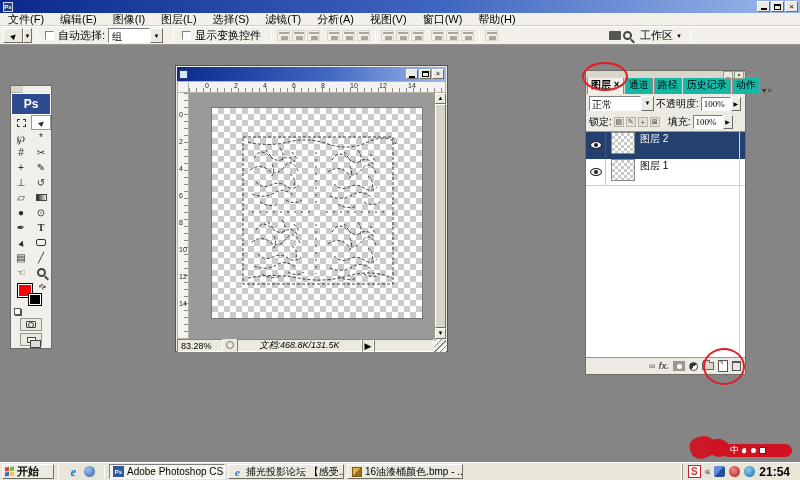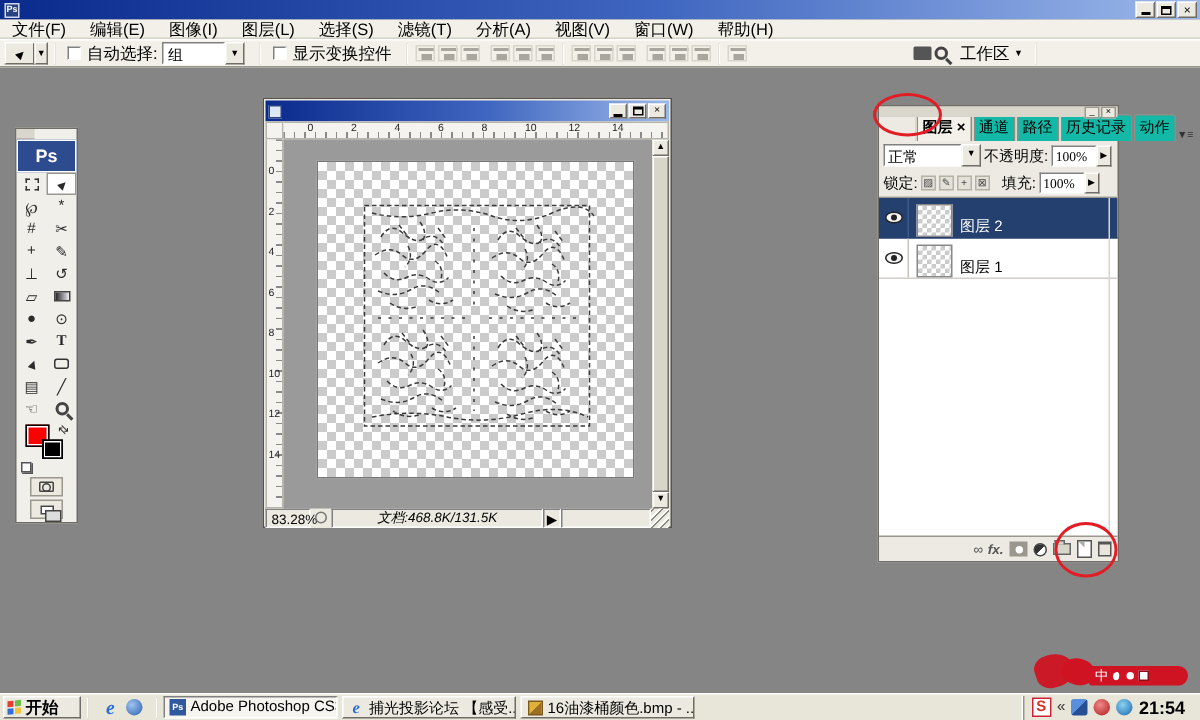--- a/index.html
+++ b/index.html
@@ -97,49 +97,49 @@
   .canvasimg { position:absolute; left:22px; top:14px; width:212px; height:212px; border:1px solid #777;
     background-color:#fff;
     background-image:linear-gradient(45deg,#cbcbcb 25%,transparent 25%,transparent 75%,#cbcbcb 75%),
                      linear-gradient(45deg,#cbcbcb 25%,transparent 25%,transparent 75%,#cbcbcb 75%);
     background-size:12px 12px; background-position:0 0,6px 6px; }
   .vscroll { width:12px; background:#ece9e0; border-left:1px solid #9a978e; display:flex; flex-direction:column; }
   .sbtn { height:11px; background:#ece9e0; border:1px solid; border-color:#fff #6f6d66 #6f6d66 #fff; font-size:6px; text-align:center; line-height:9px; }
   .sthumb { flex:1; margin:0; background:#d8d5ca; border:1px solid; border-color:#fff #6f6d66 #6f6d66 #fff; }
   .dstatus { display:flex; height:13px; align-items:stretch; background:#ece9e0; }
   .dstatus .seg { border:1px solid; border-color:#808080 #fff #fff #808080; background:#ece9e0; font-size:9px; display:flex; align-items:center; padding:0 3px; white-space:nowrap; }
-  .zoomseg { width:30px; }
+  .zoomseg { width:46px; }
   .clockicon { width:8px; height:8px; border:1px solid #777; border-radius:50%; margin:2px 3px; }
   .docseg { flex:1; justify-content:center;font-style:italic; }
   .playbtn { width:12px; font-size:7px; justify-content:center; }
   .endseg { width:60px; }
   .grip { width:12px; background:
     repeating-linear-gradient(135deg,#fff 0 1px,#8a877e 1px 2px,transparent 2px 4px); }
 
   
   #layers { position:absolute; left:585px; top:70px; width:161px; height:305px; background:#eceae3; border:1px solid #6f6d66; display:flex; flex-direction:column; }
   .ptop { height:7px; background:#d9d6cc; position:relative; }
   .minibtns { position:absolute; right:1px; top:0; display:flex; gap:1px; }
   .mbtn { width:10px; height:8px; background:#ece9e0; border:1px solid #9a978e; font-size:6px; line-height:6px; text-align:center; }
-  .ptabs { display:flex; align-items:flex-end; height:16px; background:#d9d6cc; padding-left:1px;margin-left:24px; }
+  .ptabs { display:flex; align-items:flex-end; height:16px; background:#d9d6cc; padding-left:1px; }
   .ptab { font-size:10px; padding:1px 3px 2px; border:1px solid #8f8d85; border-bottom:none; background:#14b8a6; margin-right:1px; white-space:nowrap; border-radius:2px 2px 0 0; }
   .ptab.active { background:#f2f0e8; font-weight:bold; }
   .pmenu { margin-left:auto; width:14px; font-size:7px; text-align:center; color:#333; }
   .pctrl { display:flex; align-items:center; padding:2px 3px; gap:2px; }
   .blendsel { display:flex; }
   .blendsel .val { width:52px; height:15px; background:#fff; border:1px solid; border-color:#808080 #fff #fff #808080; font-size:10px; padding:1px 2px; }
   .blendsel .arr { width:13px; height:15px; background:#ece9e0; border:1px solid; border-color:#fff #6f6d66 #6f6d66 #fff; font-size:6px; text-align:center; line-height:13px; }
   .plabel { font-size:10px; white-space:nowrap; }
   .spinbox { display:flex; }
   .spinbox .val { width:30px; height:14px; background:#fff; border:1px solid; border-color:#808080 #fff #fff #808080; font-size:9px; padding:1px 2px;font-family:Liberation Serif, serif; }
   .spinbox .arr { width:10px; height:14px; background:#ece9e0; border:1px solid; border-color:#fff #6f6d66 #6f6d66 #fff; font-size:6px; text-align:center; line-height:12px; }
   .lockicons { display:flex; gap:2px; align-items:center; }
   .lk { width:10px; height:10px; border:1px solid #b5b2a8; font-size:7px; display:flex; align-items:center; justify-content:center; color:#444; background:#e4e1d8; }
   .plist { flex:1; background:#fff; border-top:1px solid #9a978e; border-bottom:1px solid #9a978e; position:relative; }
-  .lrow { height:27px; display:flex; align-items:flex-end; border-bottom:1px solid #d0cec6; }
+  .lrow { height:27px; display:flex; align-items:flex-start; border-bottom:1px solid #d0cec6; }
   .lrow.selected { background:#24406e; color:#fff; border-bottom-color:#24406e; }
   .eyecell { width:20px; height:100%; border-right:1px solid #c5c3ba; display:flex; align-items:center; justify-content:center; }
   .lrow.selected .eyecell { border-right-color:#3b5a8c; }
   .eye { width:12px; height:8px; border:1px solid #222; border-radius:50%; position:relative; background:#f5f5f5; }
   .eye::after { content:""; position:absolute; left:3px; top:1px; width:4px; height:4px; border-radius:50%; background:#222; }
   .lthumb { width:24px; height:22px; margin:0 5px; border:1px solid #888; background-color:#fff;
     background-image:linear-gradient(45deg,#c9c9c9 25%,transparent 25%,transparent 75%,#c9c9c9 75%),
                      linear-gradient(45deg,#c9c9c9 25%,transparent 25%,transparent 75%,#c9c9c9 75%);
     background-size:6px 6px; background-position:0 0,3px 3px; }
   .lname { font-size:10px; }

